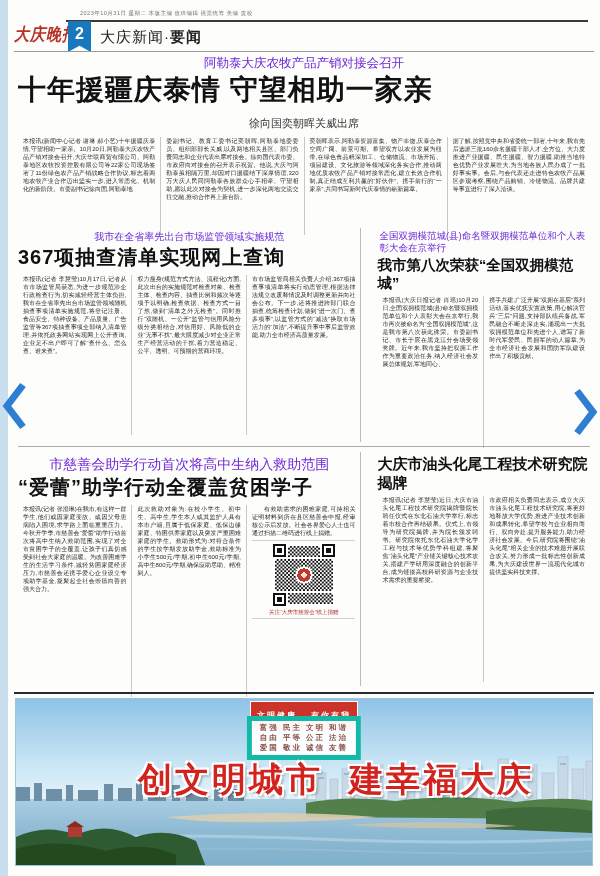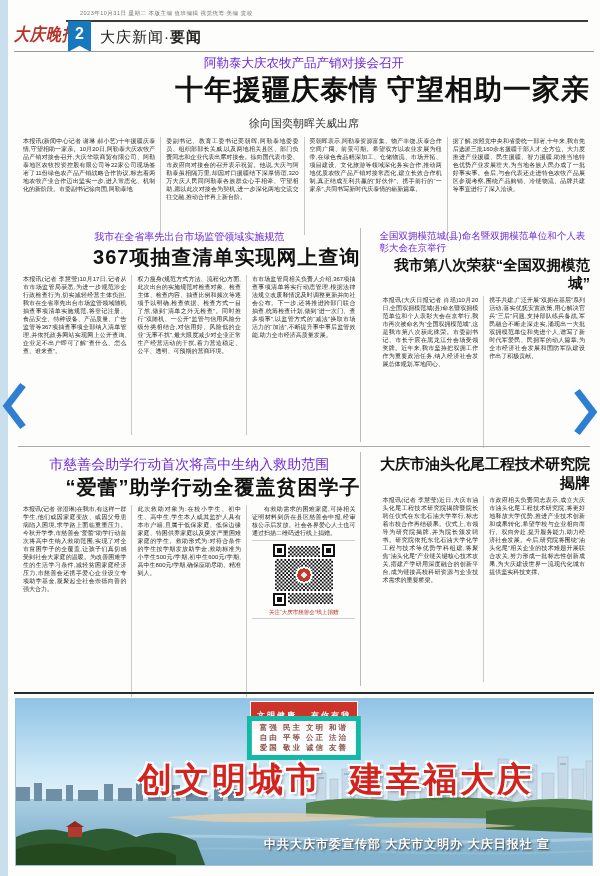--- a/index.html
+++ b/index.html
@@ -12,21 +12,21 @@
   .meta-line { position:absolute; top:10px; left:72px; font-size:5.5px; color:#777; letter-spacing:.5px; white-space:nowrap; }
   .rule-heavy { position:absolute; top:20px; left:58px; width:522px; height:2px; background:#3a3a3a; }
   .logo { position:absolute; top:25px; left:6px; width:54px; font-family:"DejaVu Serif", serif; font-style:italic; font-weight:bold; font-size:15px; color:#b5342a; letter-spacing:1px; white-space:nowrap; transform:scaleY(1.15); }
   .ribbon { position:absolute; top:21px; left:60px; width:23px; height:31px; background:#1878be; color:#fff; font-size:16px; font-weight:bold; text-align:center; line-height:26px; clip-path:polygon(0 0,100% 0,100% 100%,50% 80%,0 100%); box-shadow:1px 1px 2px rgba(0,0,0,.3); }
   .section-title { position:absolute; top:28px; left:92px; font-size:15px; color:#222; letter-spacing:1px; }
   .section-title .b { font-weight:bold; }
   .rule-thin { position:absolute; top:51px; left:6px; width:580px; height:1px; background:#9a9a9a; }
 
   
   .kicker { text-align:center; color:#6d28d9; }
-  .headline { text-align:right; font-weight:900; color:#111; letter-spacing:1px; }
+  .headline { text-align:left; font-weight:900; color:#111; letter-spacing:1px; }
   .subhead { text-align:center; color:#333; }
   .cols { display:flex; overflow:hidden; text-align:justify; color:#2a2a2a; }
   .cols > .col { flex:1; font-size:6px; line-height:8px; padding:0 5px; overflow:hidden; }
   .cols > .col + .col { border-left:1px solid #c8c8c8; }
   .cols .col p { text-indent:2em; margin-bottom:1px; }
 
   .art-main { position:absolute; top:55px; left:10px; width:572px; height:169px; }
   .art-main .kicker { font-size:12.5px; margin-bottom:2px; }
   .art-main .headline { font-size:28px; line-height:32px; }
   .art-main .subhead { font-size:11px; margin-top:10px; }
@@ -255,21 +255,20 @@
       <rect x="52" y="128" width="14" height="10" fill="#b03a30"></rect>
       <path d="M50 128 L59 122 L68 128 Z" fill="#8e2a22"></path>
     </svg>
     <div class="tag-box"><span>文明健康</span><span class="gap"></span><span>有你有我</span></div>
     <div class="values-box">
       <div>富强 民主 文明 和谐</div>
       <div>自由 平等 公正 法治</div>
       <div>爱国 敬业 诚信 友善</div>
     </div>
     <div class="slogan"><span>创文明城市</span><span class="sp"></span><span>建幸福大庆</span></div>
-    <div class="credit">中共大庆市委宣传部  大庆市文明办  大庆日报社 宣</div>
   </div>
 
 </div>
 
 <button class="nav-btn nav-prev">
   <svg width="28" height="50" viewBox="0 0 28 50">
     <polyline points="22,4 6,25 22,46" fill="none" stroke="#2e7fd2" stroke-width="7"></polyline>
   </svg>
 </button>
 <button class="nav-btn nav-next">

